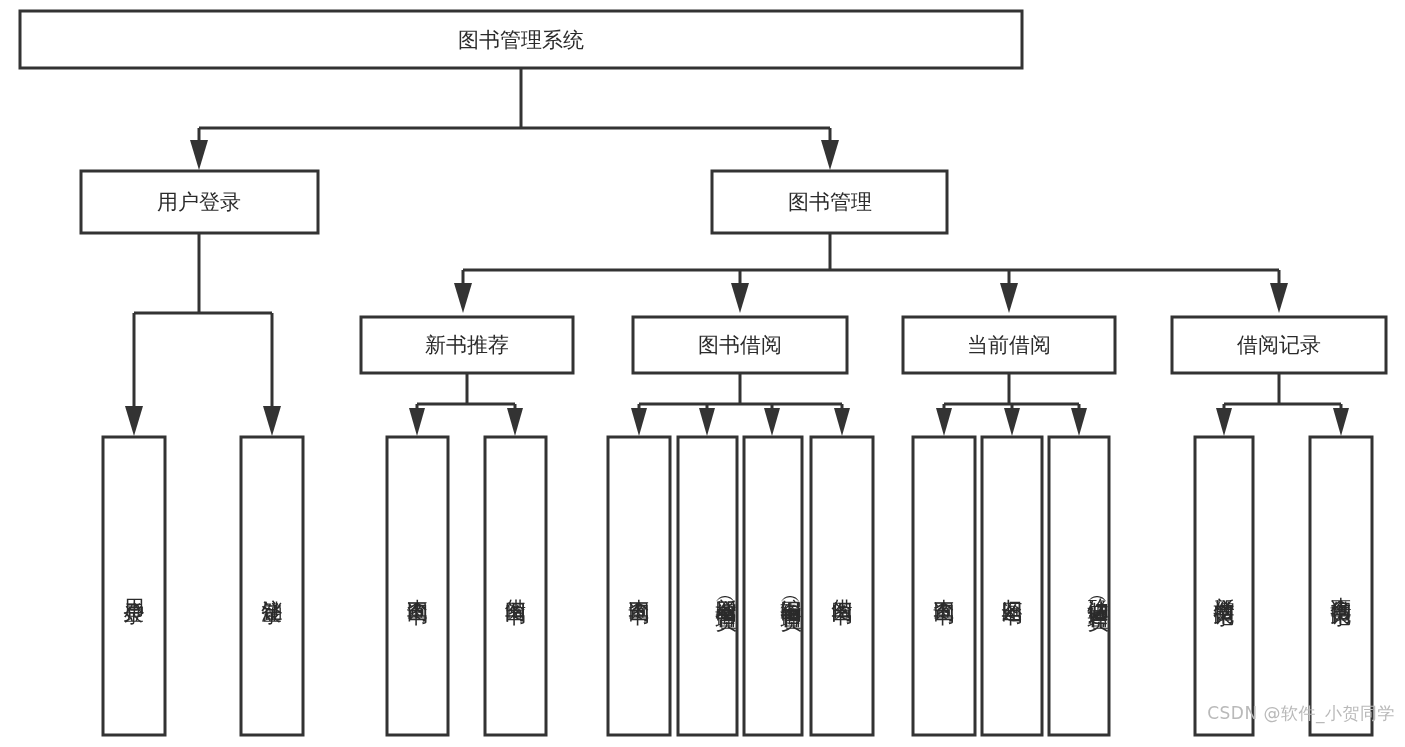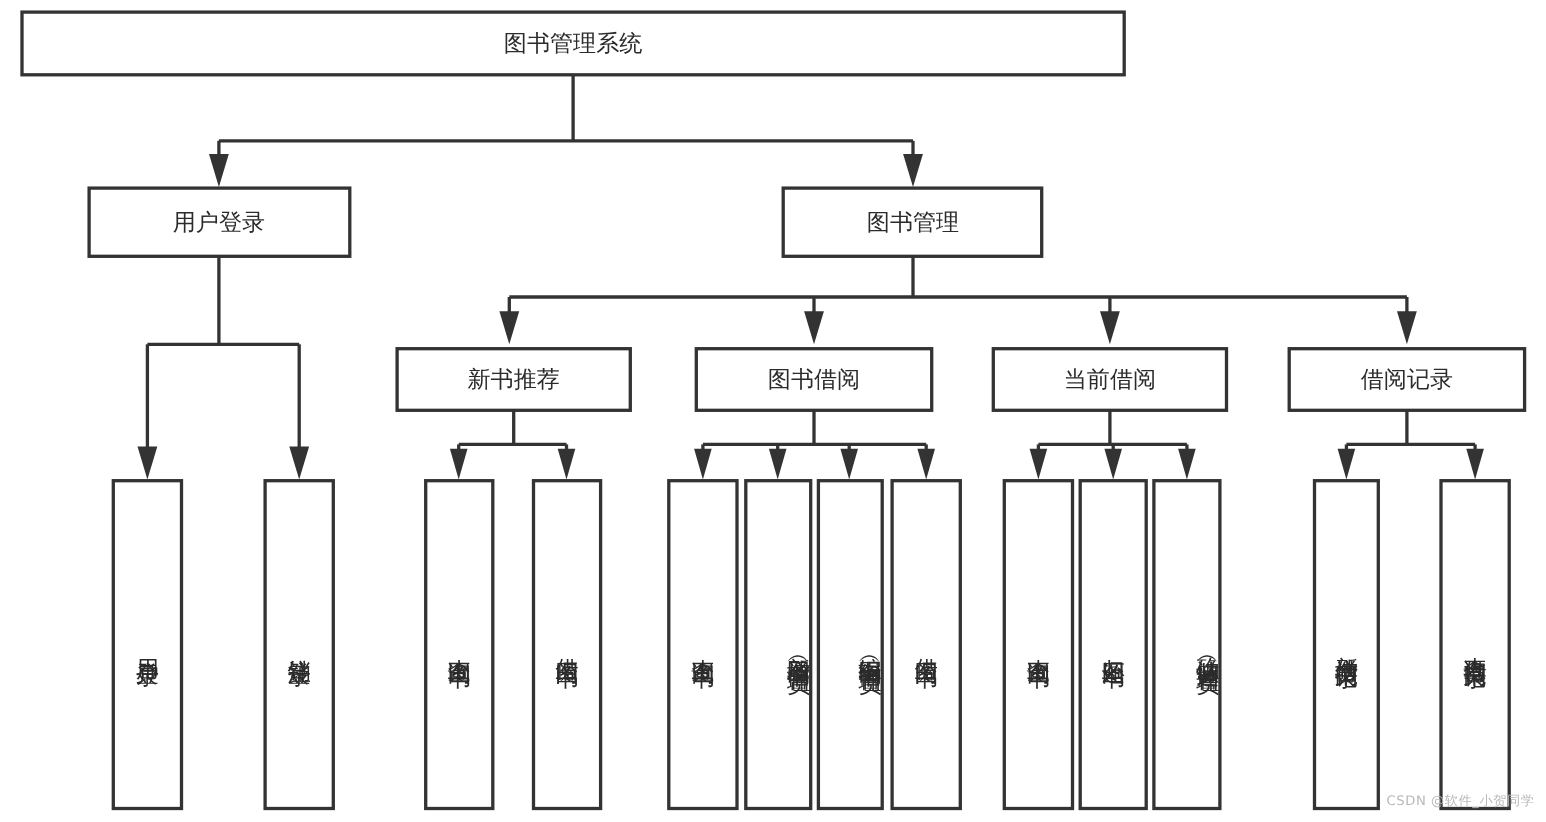--- a/index.html
+++ b/index.html
@@ -62,23 +62,23 @@
     text-align: center;
     display: flex;
     align-items: center;
     justify-content: center;
     white-space: nowrap;
     pointer-events: none;
   }
   .watermark {
     position: absolute;
     right: 10px;
-    bottom: 10px;
-    font-family: "DejaVu Sans", "Liberation Sans", sans-serif;
-    font-size: 12px;
+    bottom: 22px;
+    font-family: "DejaVu Sans", "Liberation Sans", sans-serif;
+    font-size: 17px;
     color: #b9b9b9;
     white-space: nowrap;
     letter-spacing: 0.5px;
   }
 </style>
 </head>
 <body>
 
 <div id="diagram-root">
 

